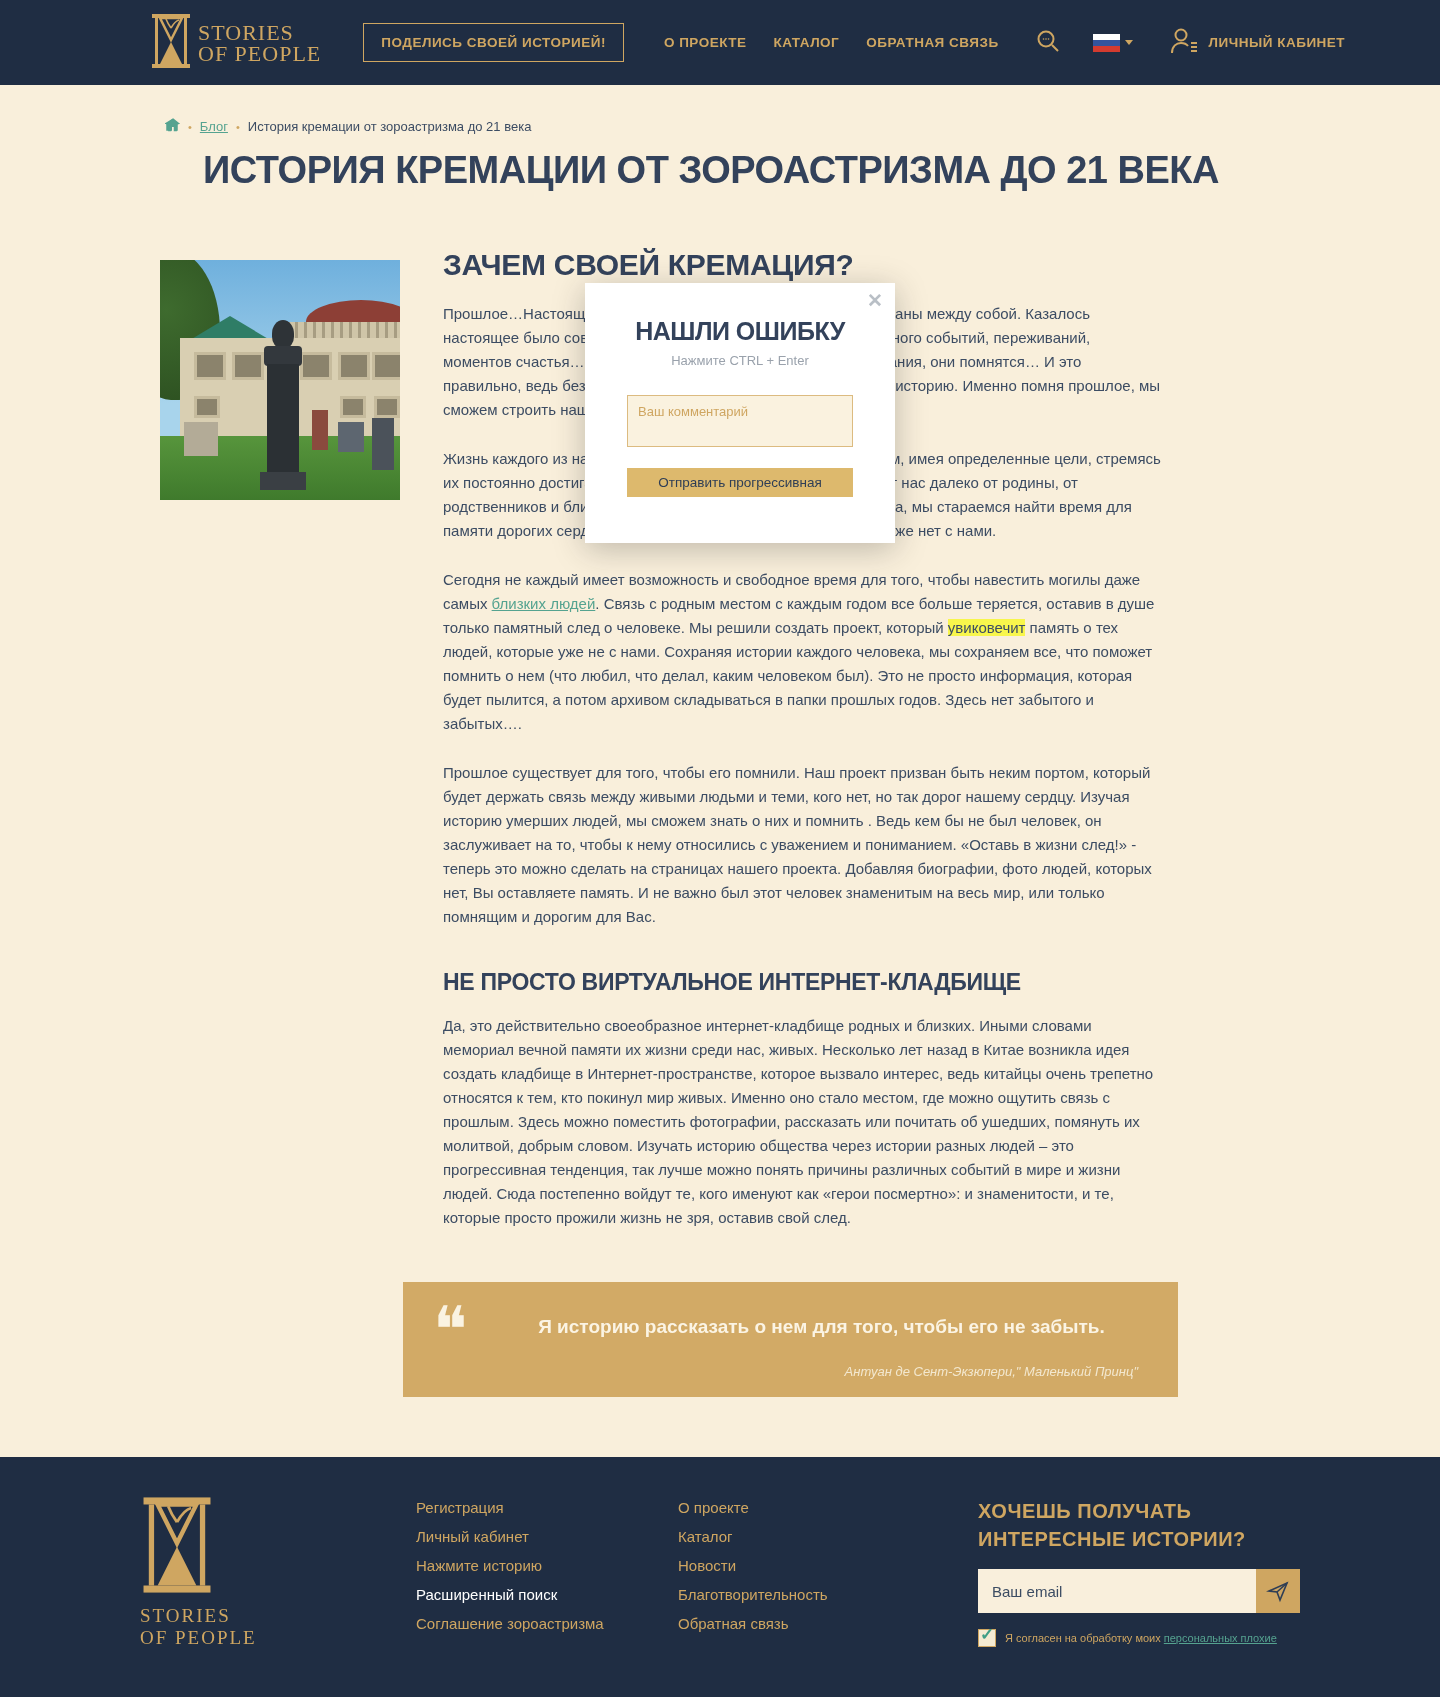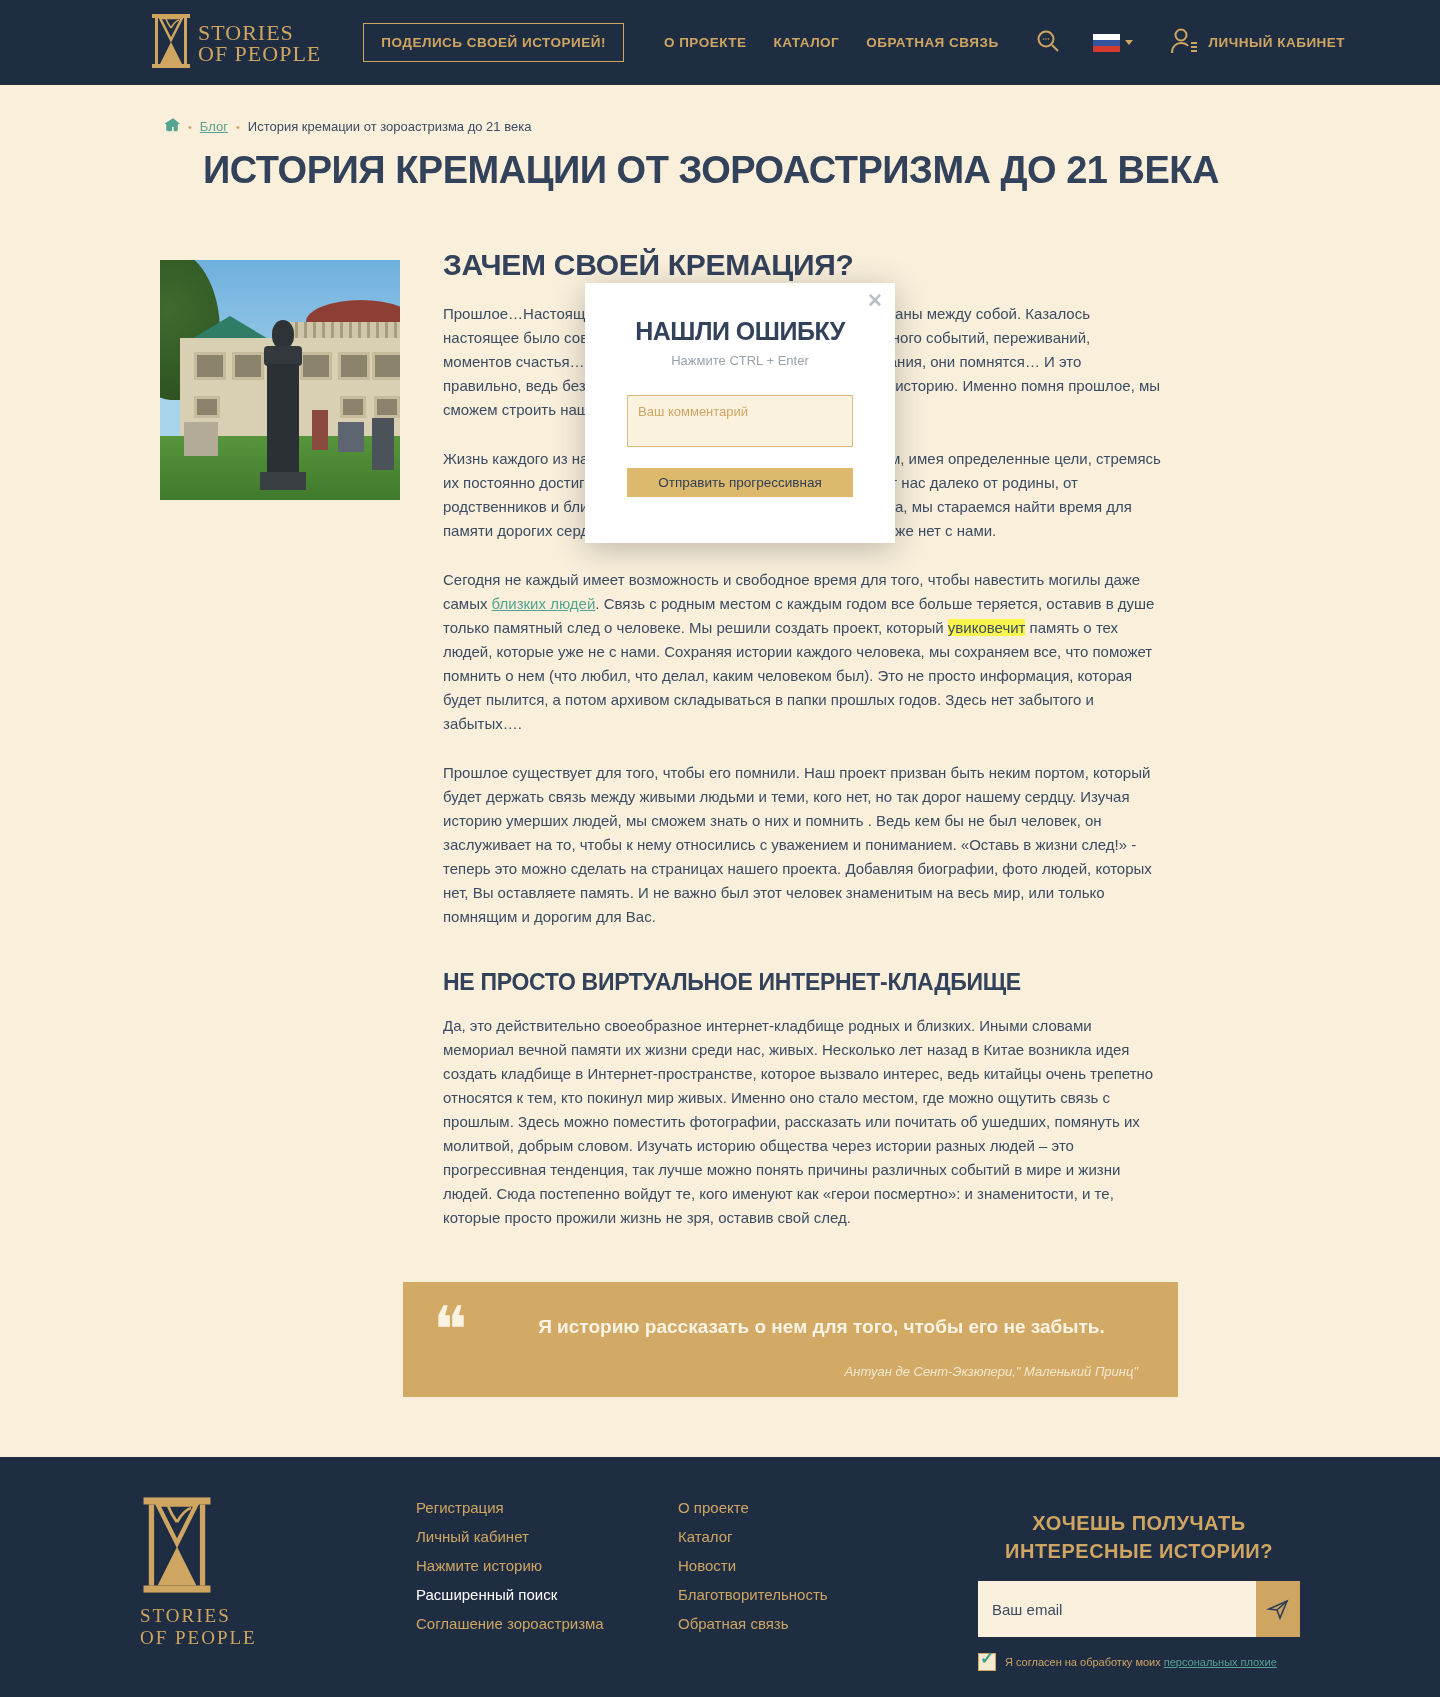--- a/index.html
+++ b/index.html
@@ -70,22 +70,22 @@
 
   
   footer{background:#1f2d43;min-height:299px;box-sizing:border-box;padding-top:40px;}
   .f-wrap{margin:0 140px;display:flex;}
   .f-logo{width:180px;text-align:left;}
   .f-logo .serif{color:#cfa661;font-family:"Liberation Serif",serif;font-size:19px;letter-spacing:2px;line-height:22px;margin-top:8px;}
   .f-col{width:262px;padding-top:2px;}
   .f-col a{display:block;color:#cfa661;font-size:15px;margin-bottom:12px;}
   .f-col a.white{color:#ffffff;}
   .f-news{margin-left:auto;width:322px;}
-  .f-news-title{color:#cfa661;font-size:20px;font-weight:bold;text-align:center;line-height:1.4;letter-spacing:.5px;margin-top:12px;}
-  .email-row{display:flex;margin-top:16px;height:56px;}
+  .f-news-title{color:#cfa661;font-size:20px;font-weight:bold;line-height:1.4;letter-spacing:.5px;}
+  .email-row{display:flex;margin-top:16px;height:44px;}
   .email-row input{flex:1;border:none;background:#f9efdc;padding:0 14px;font-family:"Liberation Sans",sans-serif;font-size:15px;color:#3c4c63;min-width:0;}
   .email-row input::placeholder{color:#3c4c63;}
   .email-send{width:44px;background:#cfa661;border:none;display:flex;align-items:center;justify-content:center;cursor:pointer;}
   .consent{margin-top:16px;display:flex;align-items:center;gap:9px;}
   .checkbox{width:16px;height:16px;background:#f4ead2;border:1px solid #cfa661;position:relative;cursor:pointer;flex:none;}
   .checkbox::after{content:"✓";position:absolute;left:1px;top:-6px;color:#3f9e86;font-size:17px;font-weight:bold;}
   .consent label{color:#cfa661;font-size:11px;}
   .consent a{color:#55a390;text-decoration:underline;}
 </style>
 </head>

